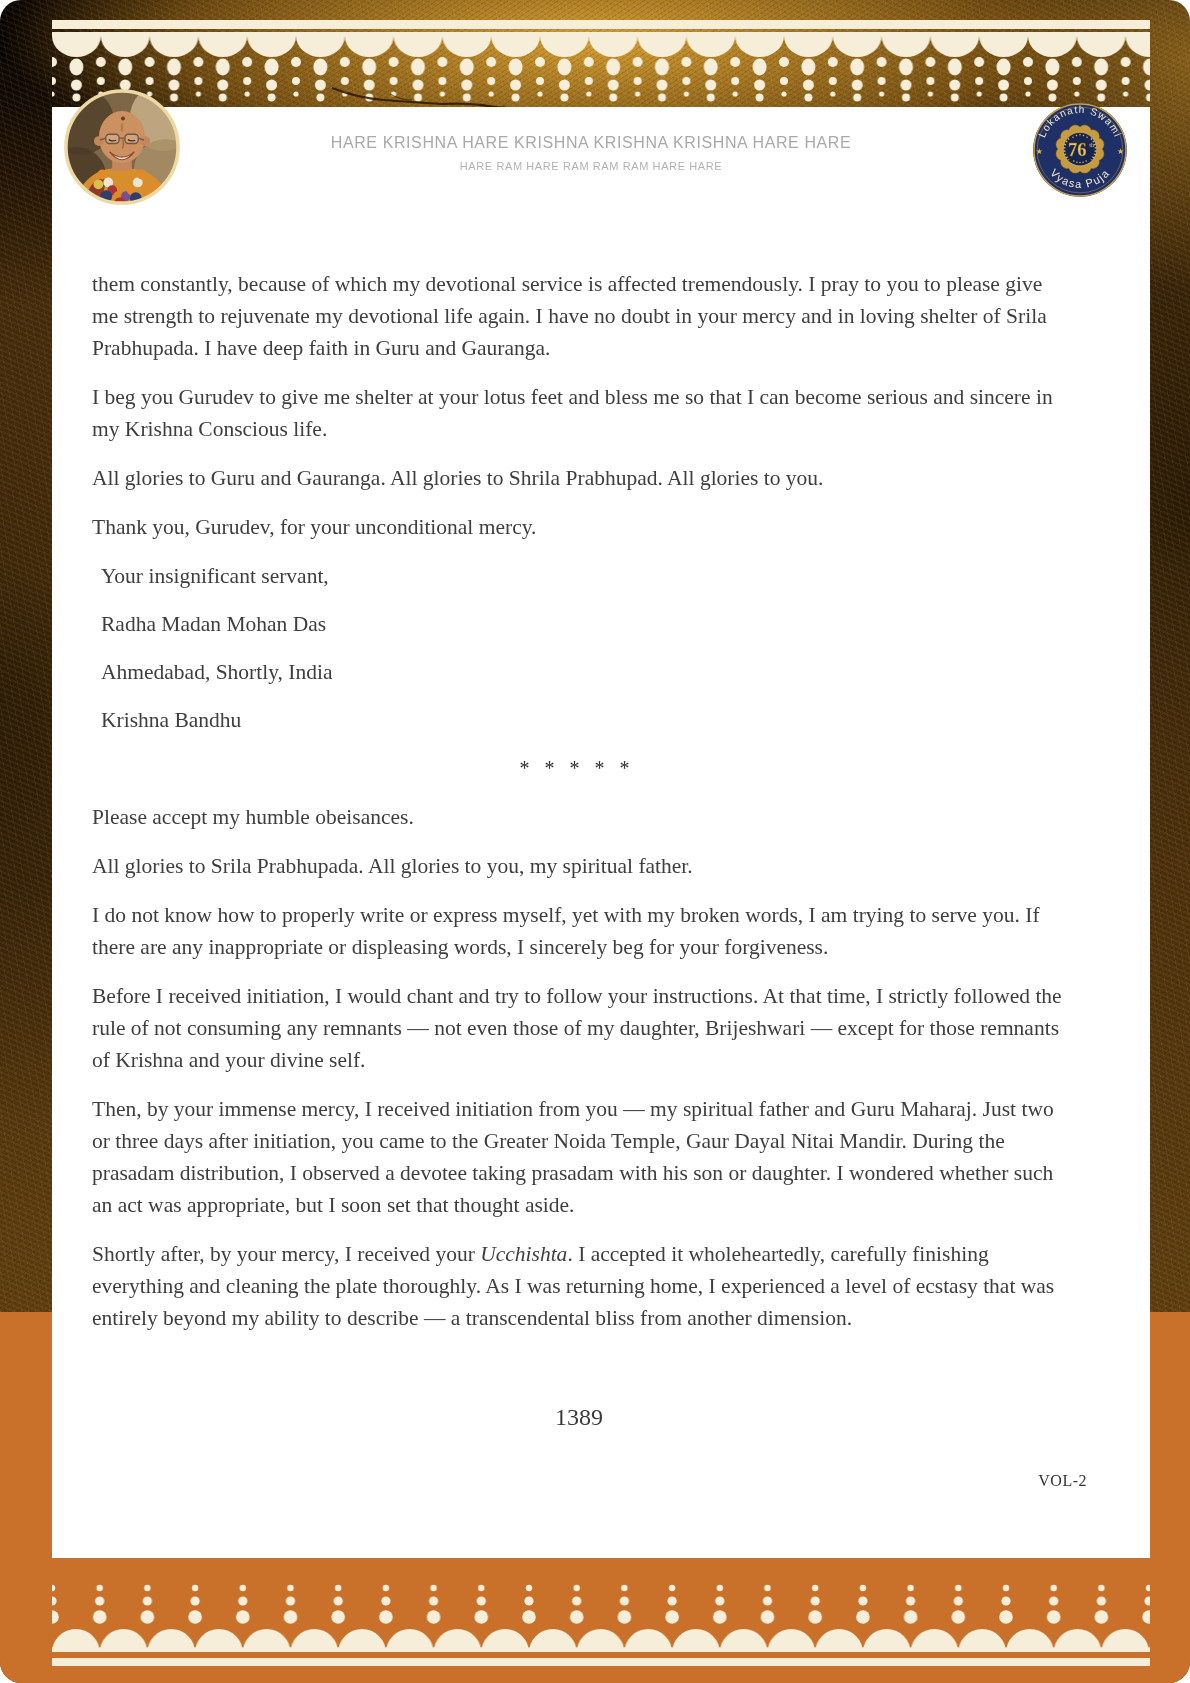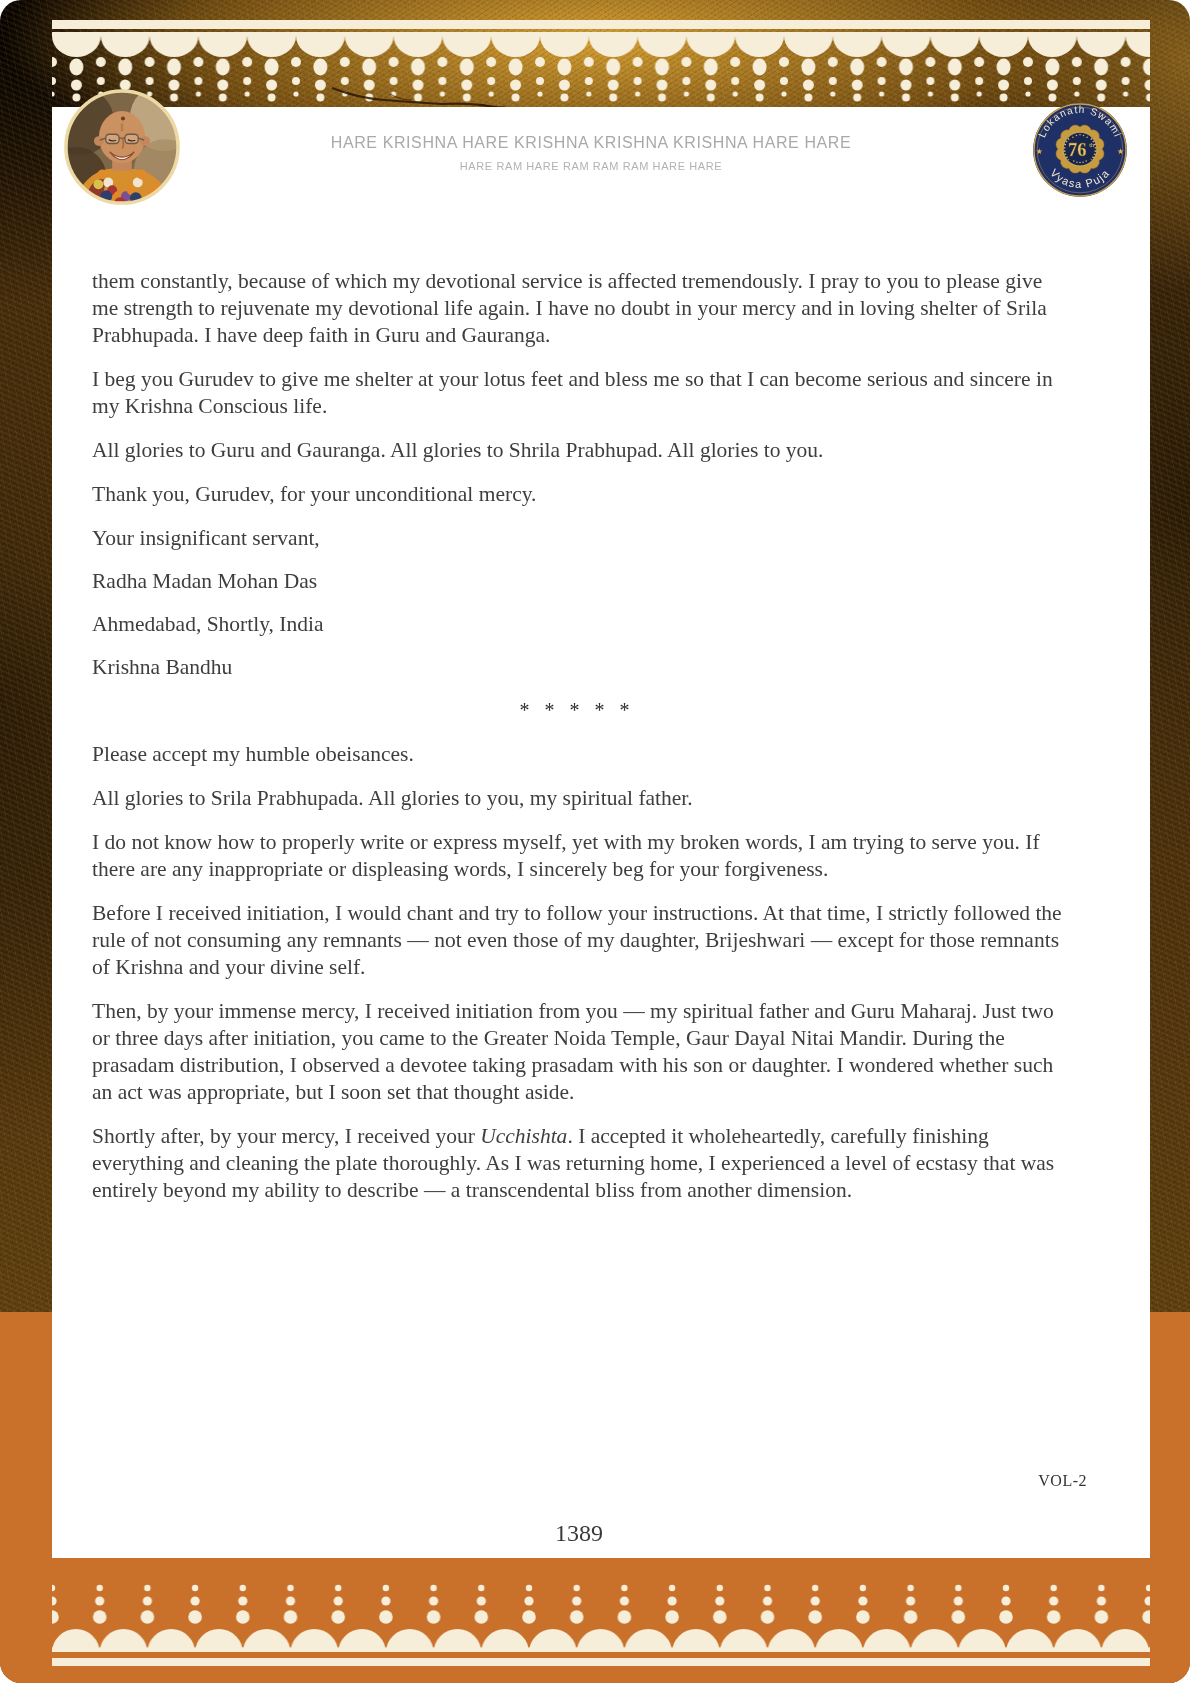--- a/index.html
+++ b/index.html
@@ -30,27 +30,27 @@
   .top-band{position:absolute; left:52px; top:36px;}
   .crack{position:absolute; left:330px; top:70px;}
   .sheet{position:absolute; left:52px; top:107px; width:1098px; height:1451px; background:#ffffff;}
   .photo{position:absolute; left:63px; top:88px;}
   .badge{position:absolute; left:1027px; top:97px;}
   .mantra{position:absolute; left:41px; width:1100px; text-align:center;
           font-family:"Liberation Sans","DejaVu Sans",sans-serif; letter-spacing:.6px;}
   .mantra.l1{top:134px; font-size:16px; color:#a9a9a9;}
   .mantra.l2{top:160px; font-size:11px; color:#b2b2b2;}
   .body-text{position:absolute; left:92px; top:268px; width:970px;
-             font-size:21.5px; line-height:27px; color:#3e3e3e;}
+             font-size:21.5px; line-height:32px; color:#3e3e3e;}
   .body-text p{margin:0 0 17px 0;}
-  .body-text p.sig{margin-bottom:16px;}
+  .body-text p.sig{margin-bottom:16px;margin-left:9px;}
   .body-text p.stars{text-align:center; letter-spacing:5px; margin-top:9px; font-size:20px; color:#2f2f2f;}
   .body-text p.mt3{margin-top:3px;}
   .body-text p.mt9{margin-top:9px;}
-  .footer-page{position:absolute; left:0; top:1520px; width:1158px; text-align:center;
+  .footer-page{position:absolute; left:0; top:1404px; width:1158px; text-align:center;
                font-size:24px; color:#3a3a3a;font-family:Liberation Serif, serif;}
   .footer-vol{position:absolute; right:103px; top:1472px; font-size:16px; letter-spacing:.5px; color:#333;}
   .bottom-band{position:absolute; left:52px; top:1578px;}
   .bottom-stripe{position:absolute; left:52px; top:1658px; width:1098px; height:8px; background:#f6eed8;}
 </style>
 </head>
 <body>
 
 <div class="page">
 

